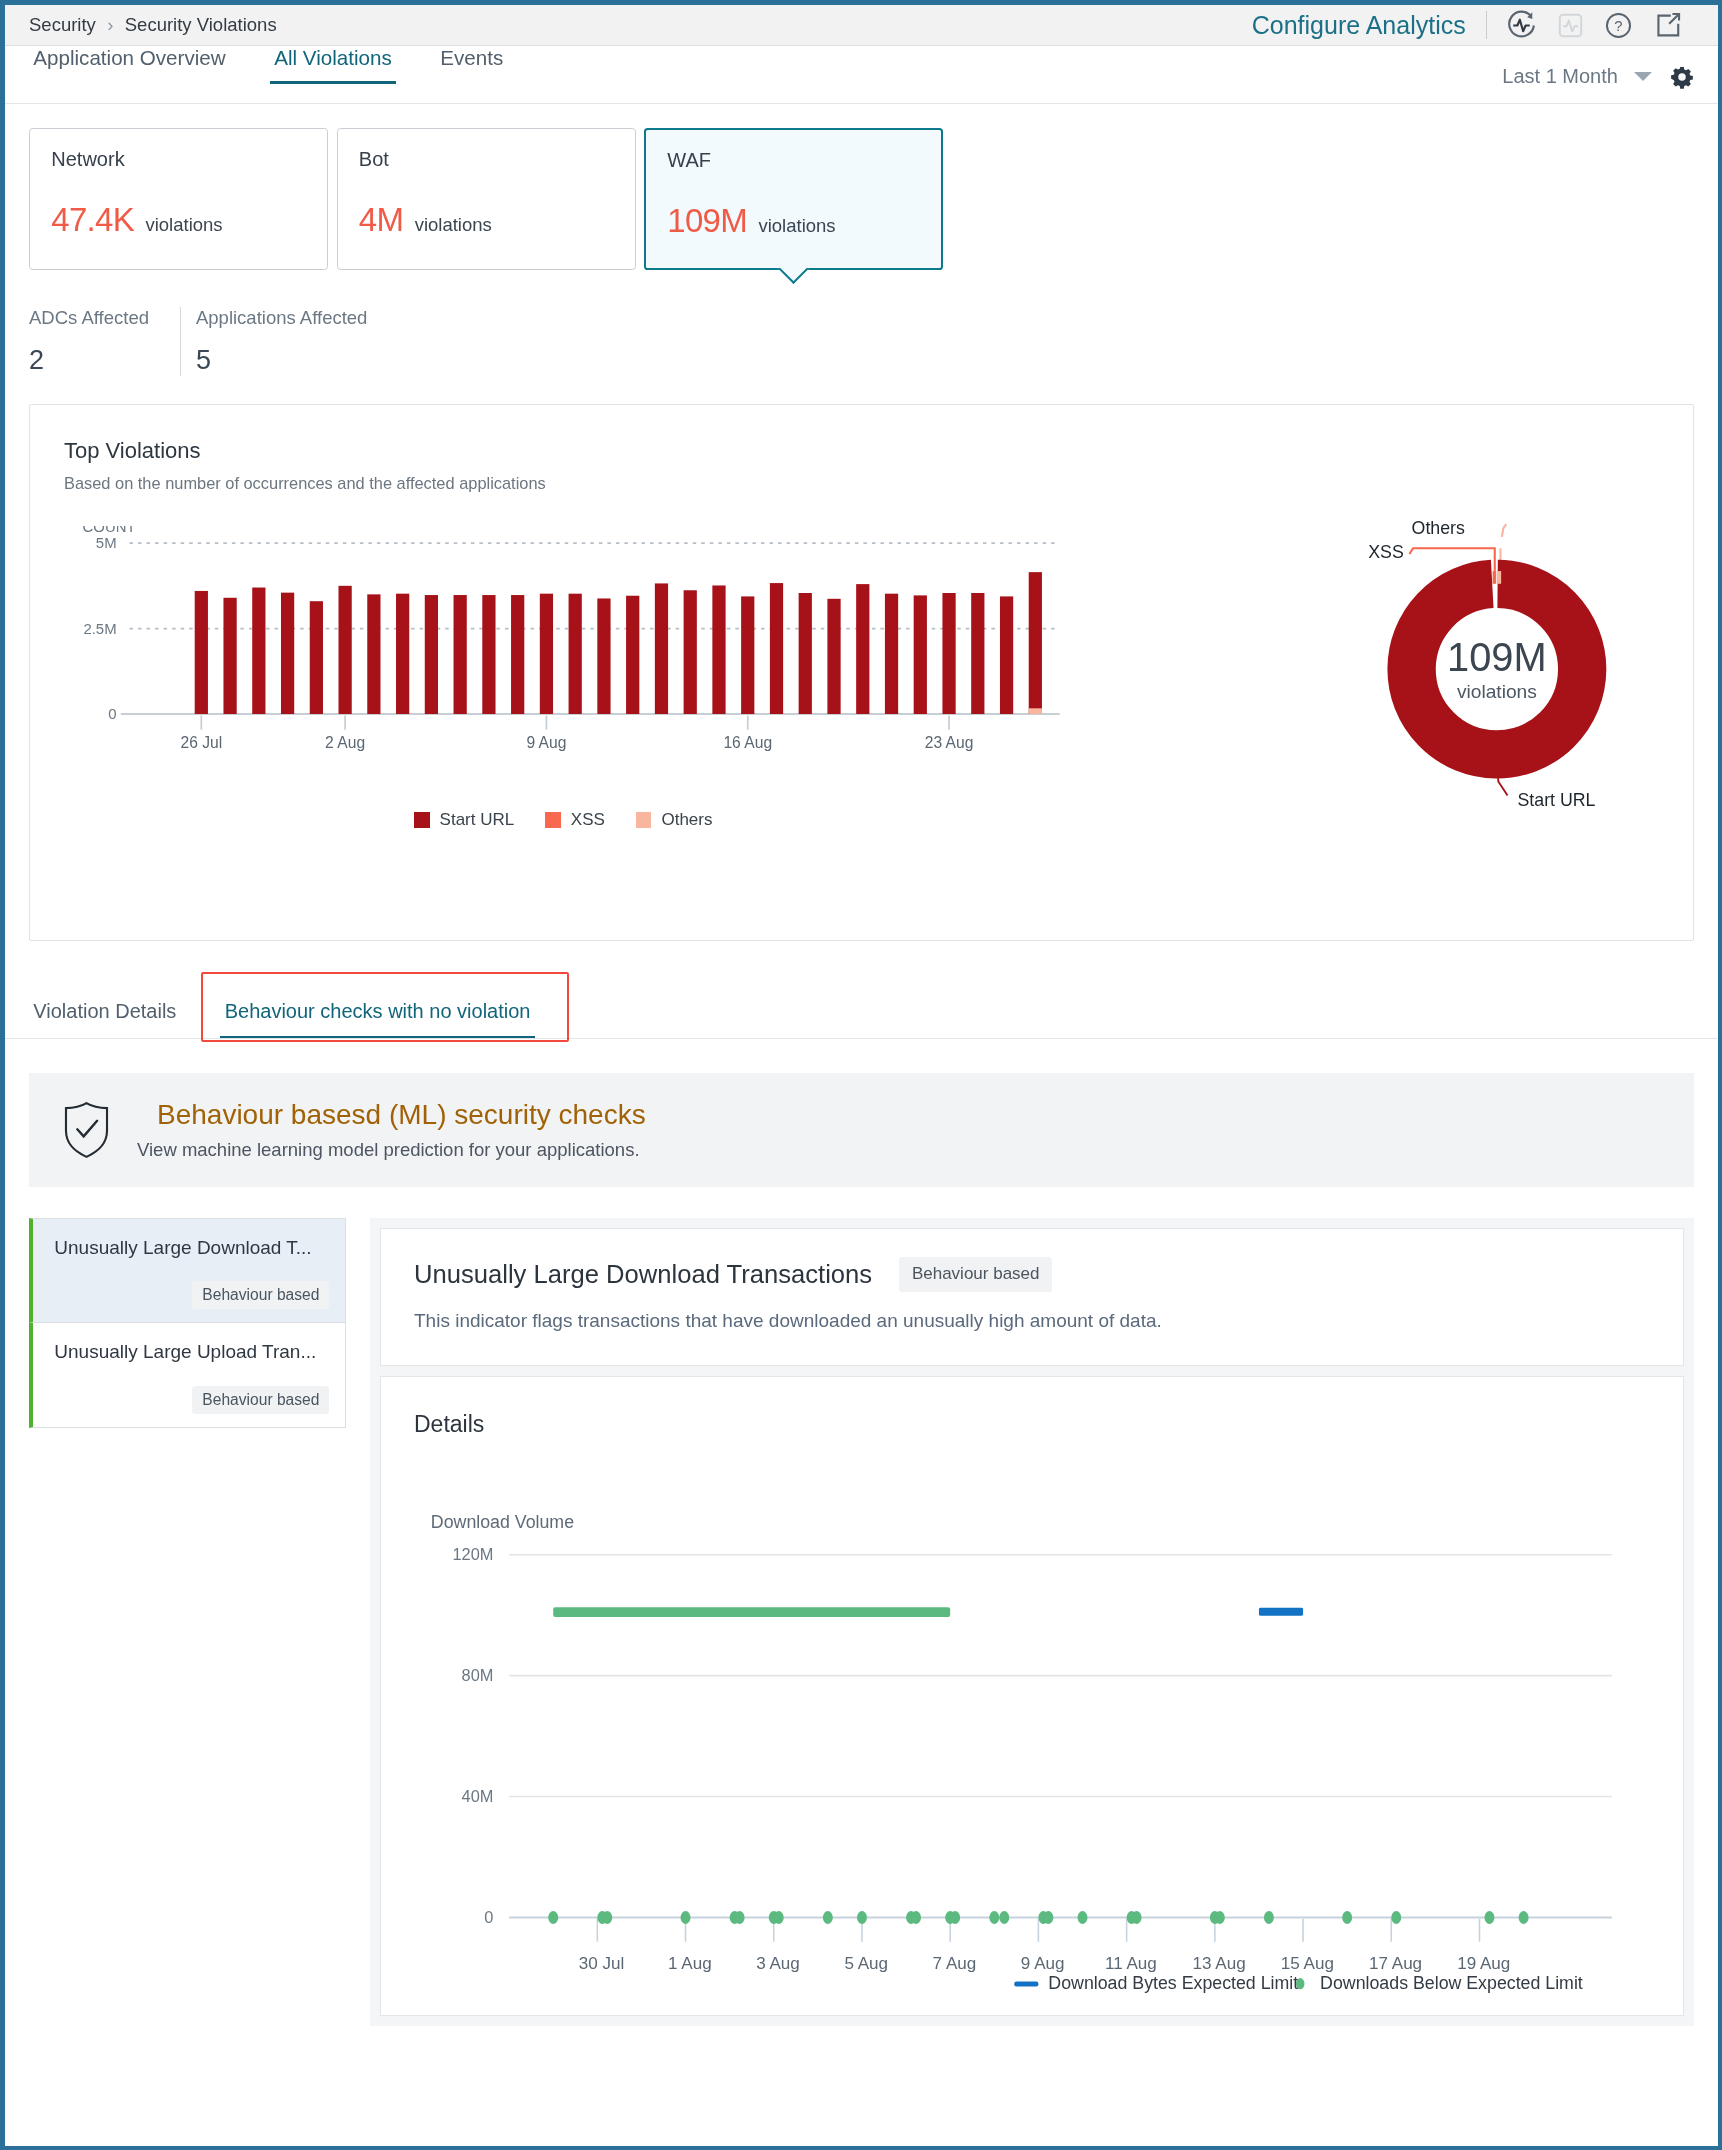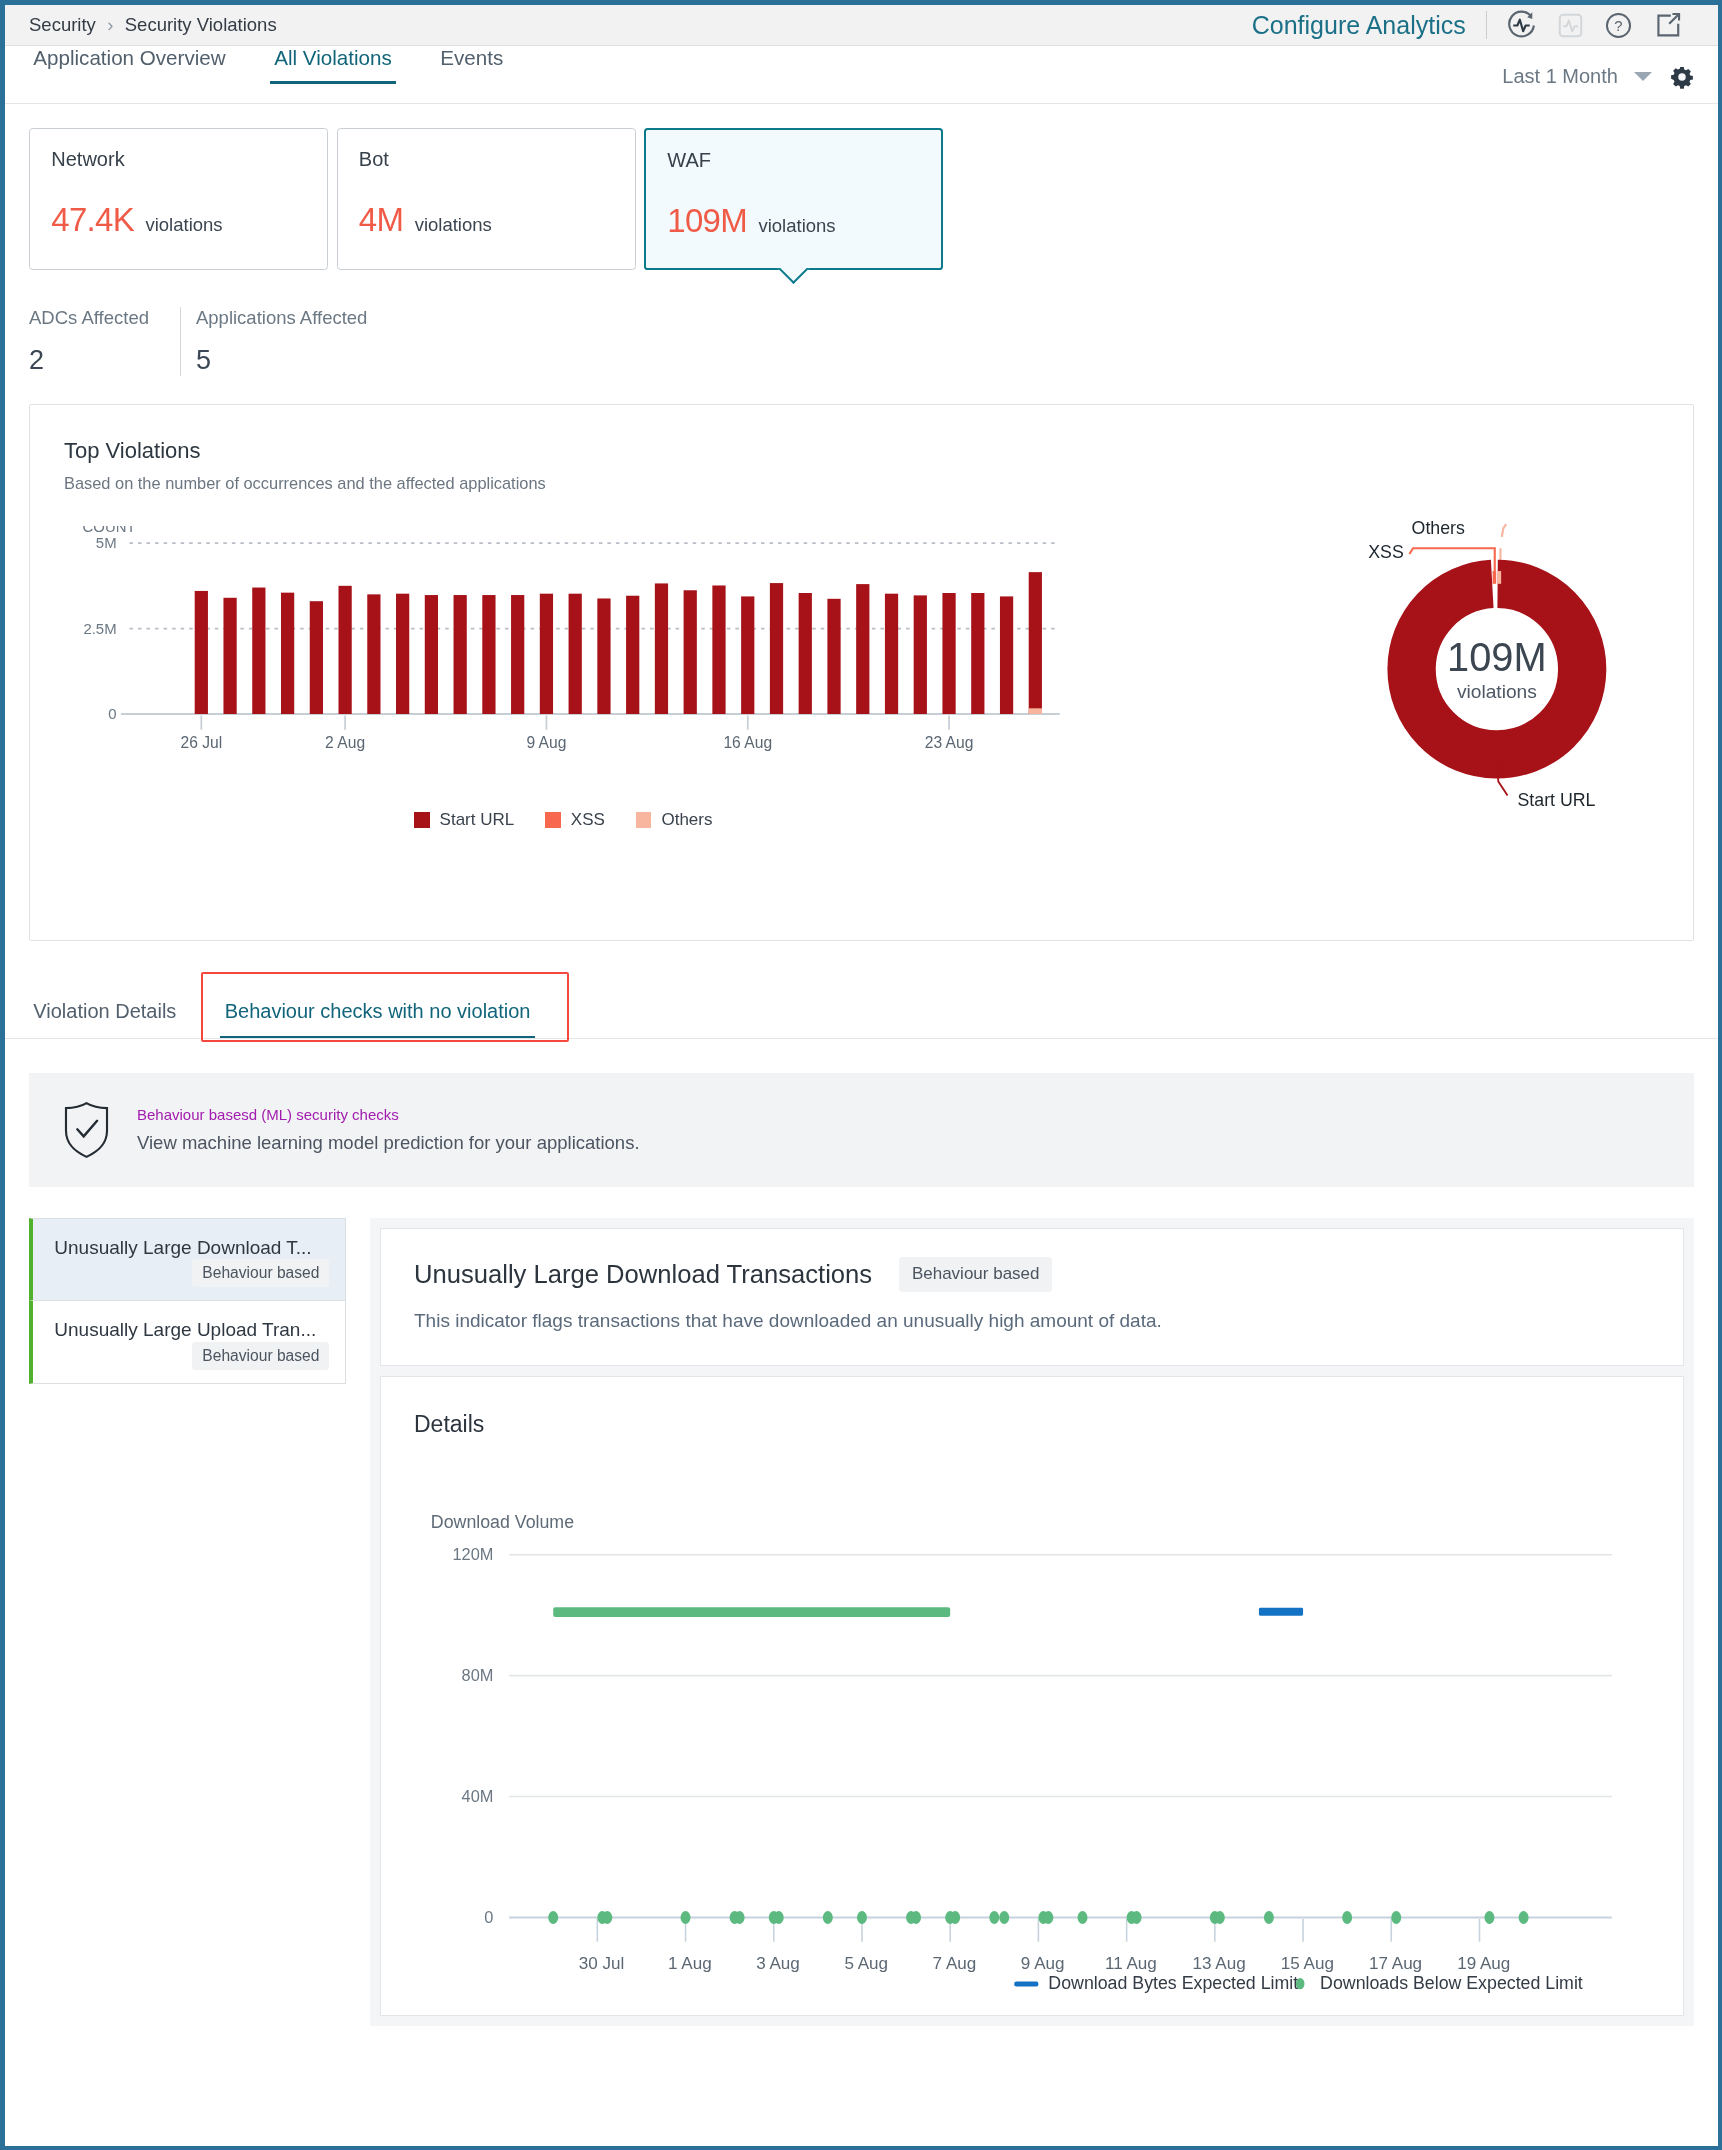--- a/index.html
+++ b/index.html
@@ -138,29 +138,29 @@
     background: rgba(255,255,255,0.0);
     pointer-events: none;
   }
 
   
   .mlbanner {
     margin: 34px 24px 0 24px; height: 114px; background: #f2f3f4;
     display: flex; align-items: center; padding-left: 31px;
   }
   .shield { width: 53px; height: 58px; margin-right: 24px; }
-  .ml-title { font-size: 15px; color: #a21caf; }
+  .ml-title { font-size: 28px; color: #a16207; margin-left: 20px; }
   .ml-sub { font-size: 18.5px; color: #4c5561; margin-top: 8.5px; }
 
   
   .split { display: flex; margin: 31px 24px 0 24px; }
   .listcol { width: 317px; }
   .litem {
     border: 0.7px solid #dcdfe2; border-left: 4.3px solid #52b12c;
-    background: #fff; height: 83px; padding: 18.5px 17px 0 21.3px;
+    background: #fff; height: 105px; padding: 18.5px 17px 0 21.3px;
     position: relative; cursor: pointer;
   }
   .litem.sel { background: #e7eef5; }
   .litem + .litem { border-top: none; }
   .litem-t { font-size: 19px; color: #2f3842; white-space: nowrap; overflow: hidden; }
   .chip {
     position: absolute; right: 15.6px; bottom: 12.8px;
     background: #f1f2f3; border-radius: 3.6px;
     font-size: 15.6px; color: #4b5560; padding: 5px 10px;
   }

